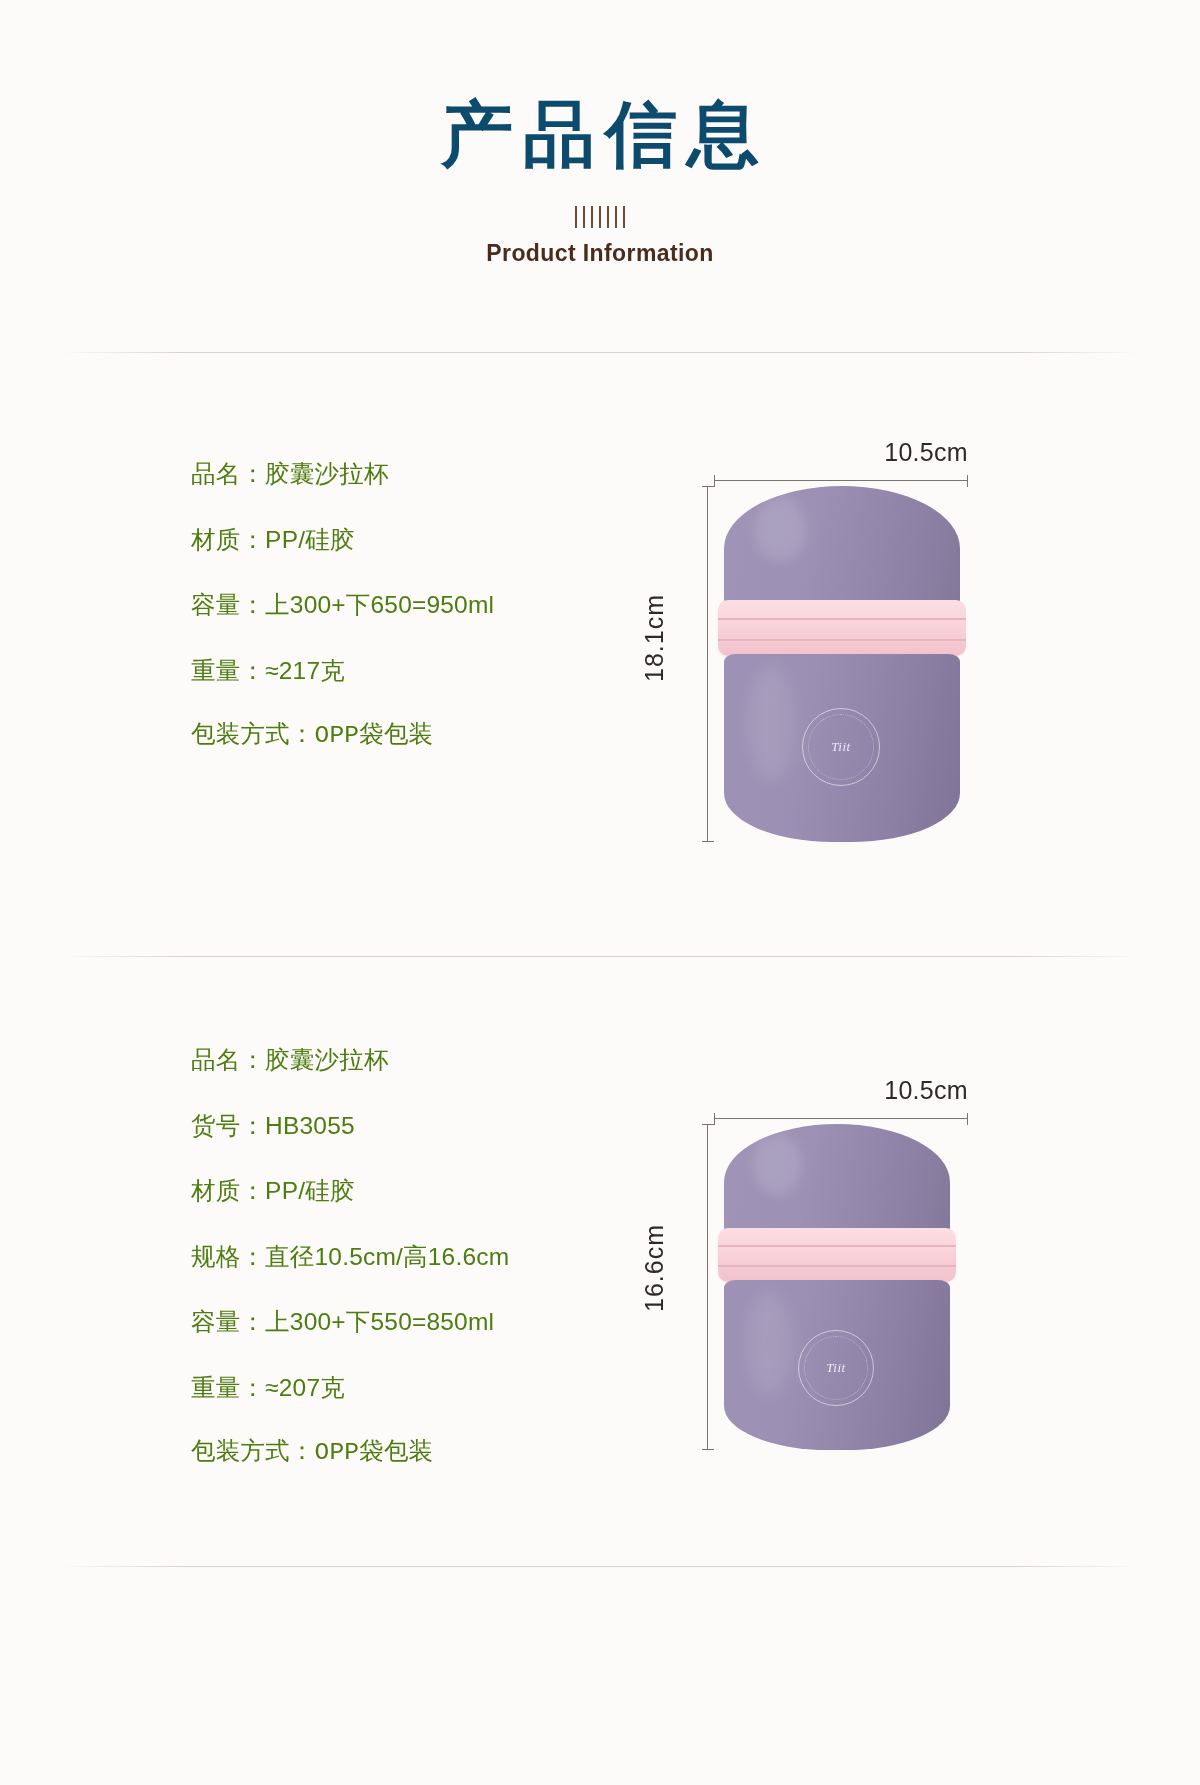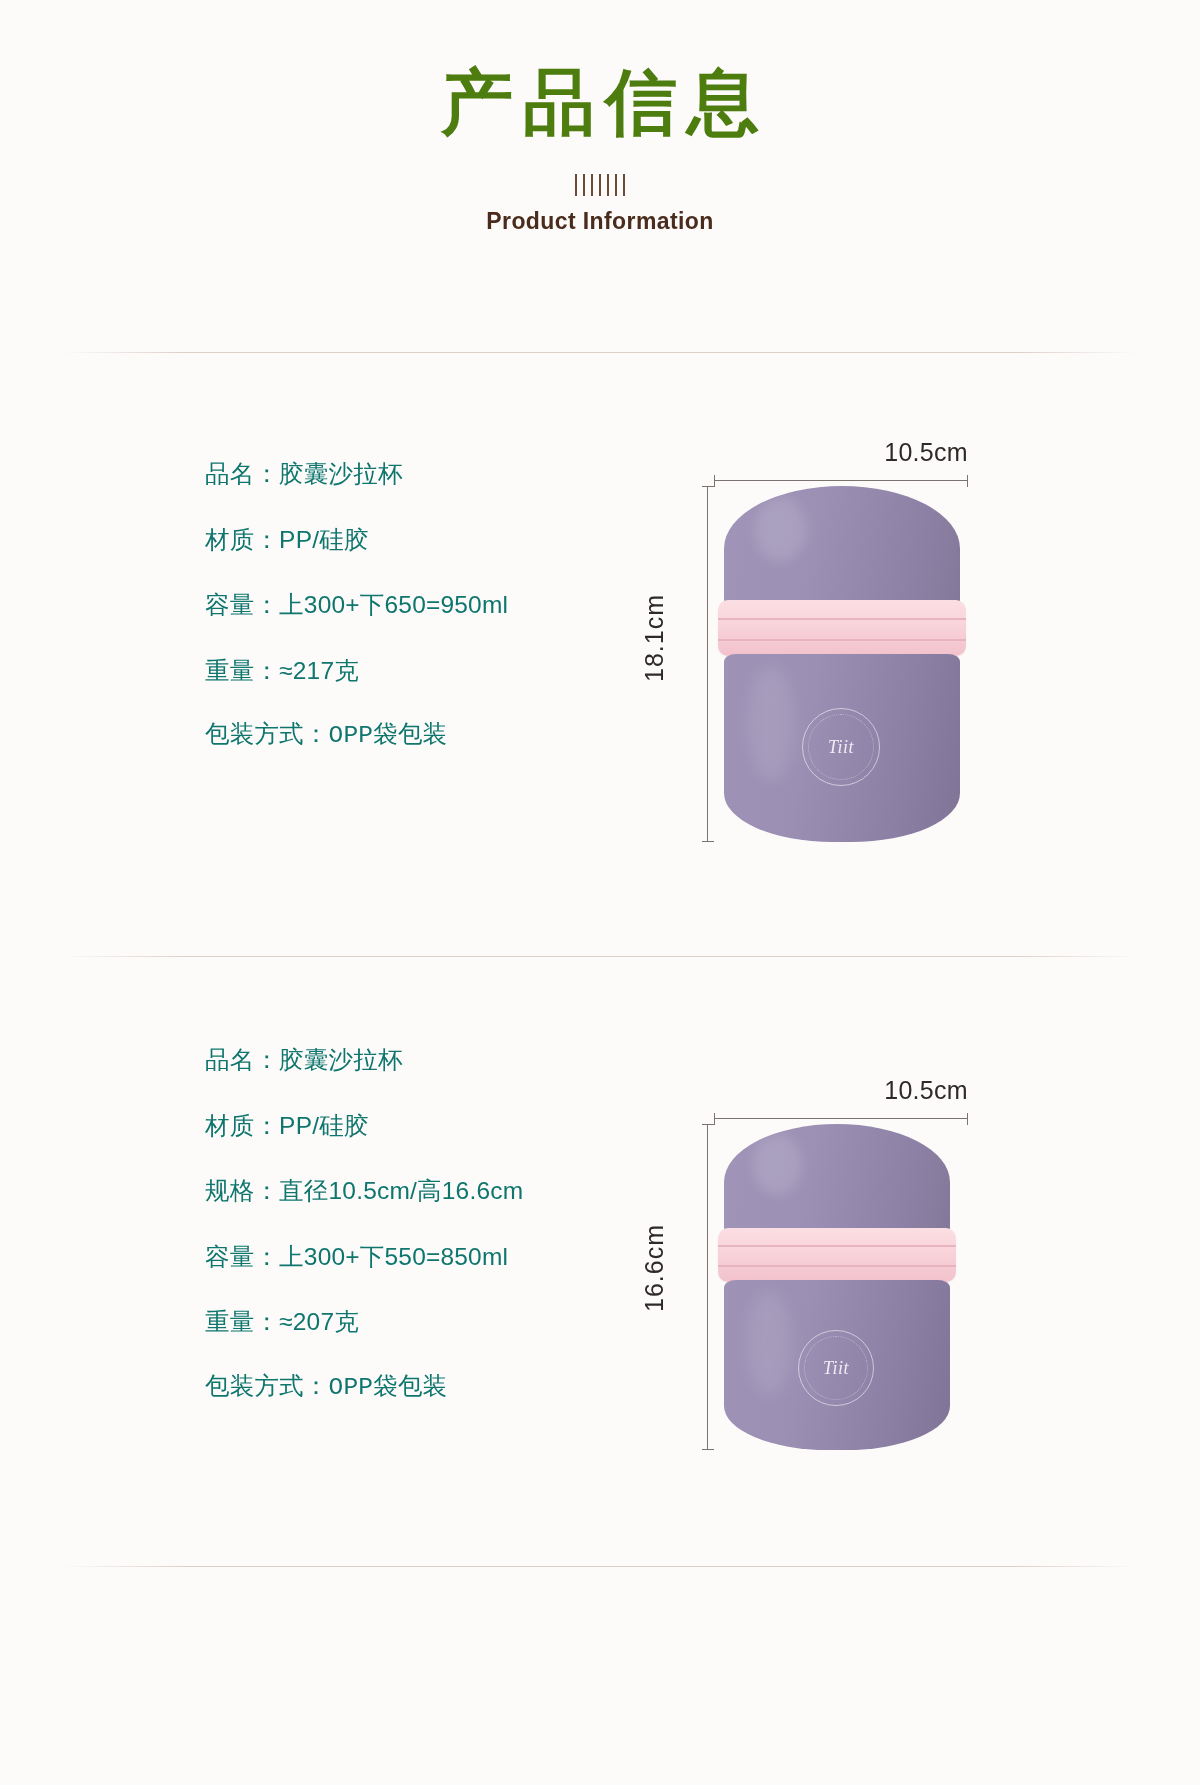--- a/index.html
+++ b/index.html
@@ -24,25 +24,25 @@
   
   .header {
     position: absolute;
     top: 0;
     left: 0;
     width: 1200px;
     text-align: center;
   }
   .title-cn {
     margin: 0;
-    padding-top: 64px;
+    padding-top: 96px;
     font-size: 72px;
     font-weight: bold;
     letter-spacing: 10px;
-    color: #4d7c0f;
+    color: #0c4a6e;
     line-height: 1.08;
     text-indent: 10px;
   }
   .tick-row {
     margin-top: 30px;
     display: flex;
     justify-content: center;
     gap: 6px;
     height: 26px;
     align-items: center;
@@ -77,25 +77,25 @@
   .spec-block {
     position: absolute;
     left: 0;
     width: 1200px;
   }
   .spec-block.b1 { top: 352px; height: 604px; }
   .spec-block.b2 { top: 956px; height: 610px; }
 
   .spec-list {
     position: absolute;
-    left: 205px;
+    left: 191px;
     width: 420px;
     font-size: 24.5px;
     line-height: 1;
-    color: #0f766e;
+    color: #4d7c0f;
   }
   .spec-block.b1 .spec-list { top: 110px; }
   .spec-block.b2 .spec-list { top: 92px; }
 
   .spec-line {
     margin: 0 0 41px 0;
     white-space: nowrap;
     letter-spacing: 0.2px;
   }
   .spec-line:last-child { margin-bottom: 0; font-family: Liberation Mono, monospace; }
@@ -235,21 +235,21 @@
     filter: blur(8px);
   }
   .cup .logo {
     position: absolute;
     border-radius: 50%;
     border: 1.6px solid rgba(255,255,255,0.55);
     display: flex;
     align-items: center;
     justify-content: center;
     color: rgba(255,255,255,0.85);
-    font-size: 18px;
+    font-size: 13px;
     font-style: italic;
     font-family: "Liberation Serif", serif;
     letter-spacing: 0.5px;
   }
   .cup .logo .ring {
     position: absolute;
     inset: 5px;
     border-radius: 50%;
     border: 1px dotted rgba(255,255,255,0.40);
   }
@@ -316,20 +316,21 @@
           <div class="ring"></div>
           <span>Tiit</span>
         </div>
       </div>
     </div>
   </section>
 
   <section class="spec-block b2">
     <div class="spec-list">
       <p class="spec-line">品名：胶囊沙拉杯</p>
+      <p class="spec-line">货号：HB3055</p>
       <p class="spec-line">材质：PP/硅胶</p>
       <p class="spec-line">规格：直径10.5cm/高16.6cm</p>
       <p class="spec-line">容量：上300+下550=850ml</p>
       <p class="spec-line">重量：≈207克</p>
       <p class="spec-line">包装方式：OPP袋包装</p>
     </div>
 
     <div class="figure">
       <div class="dim-top">
         <div class="dim-top-label">10.5cm</div>

